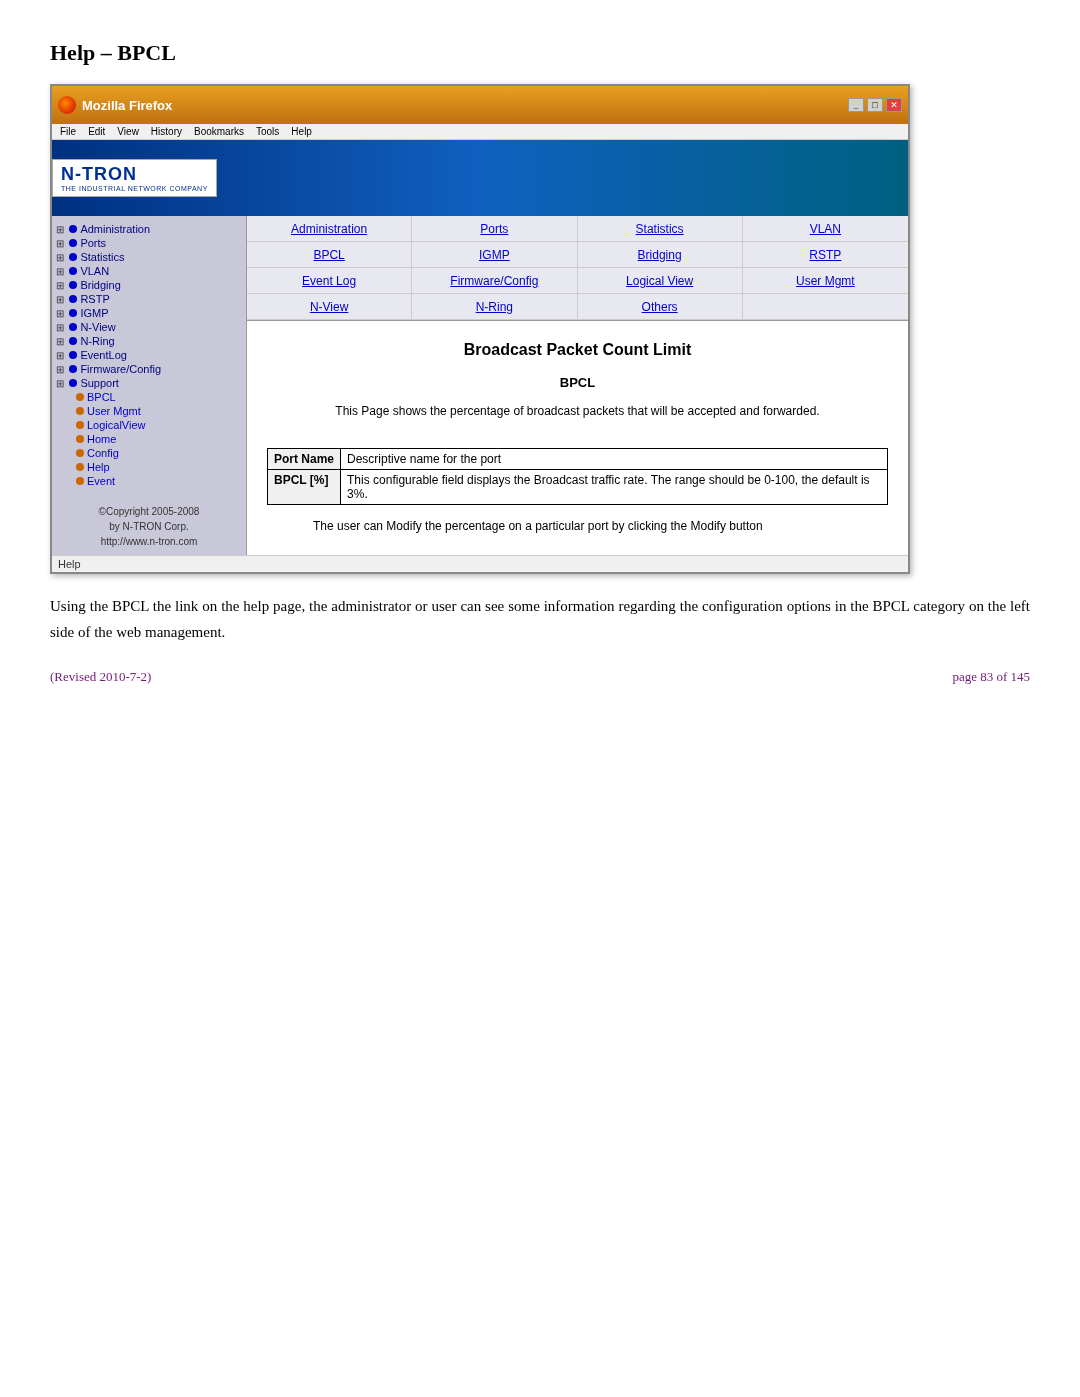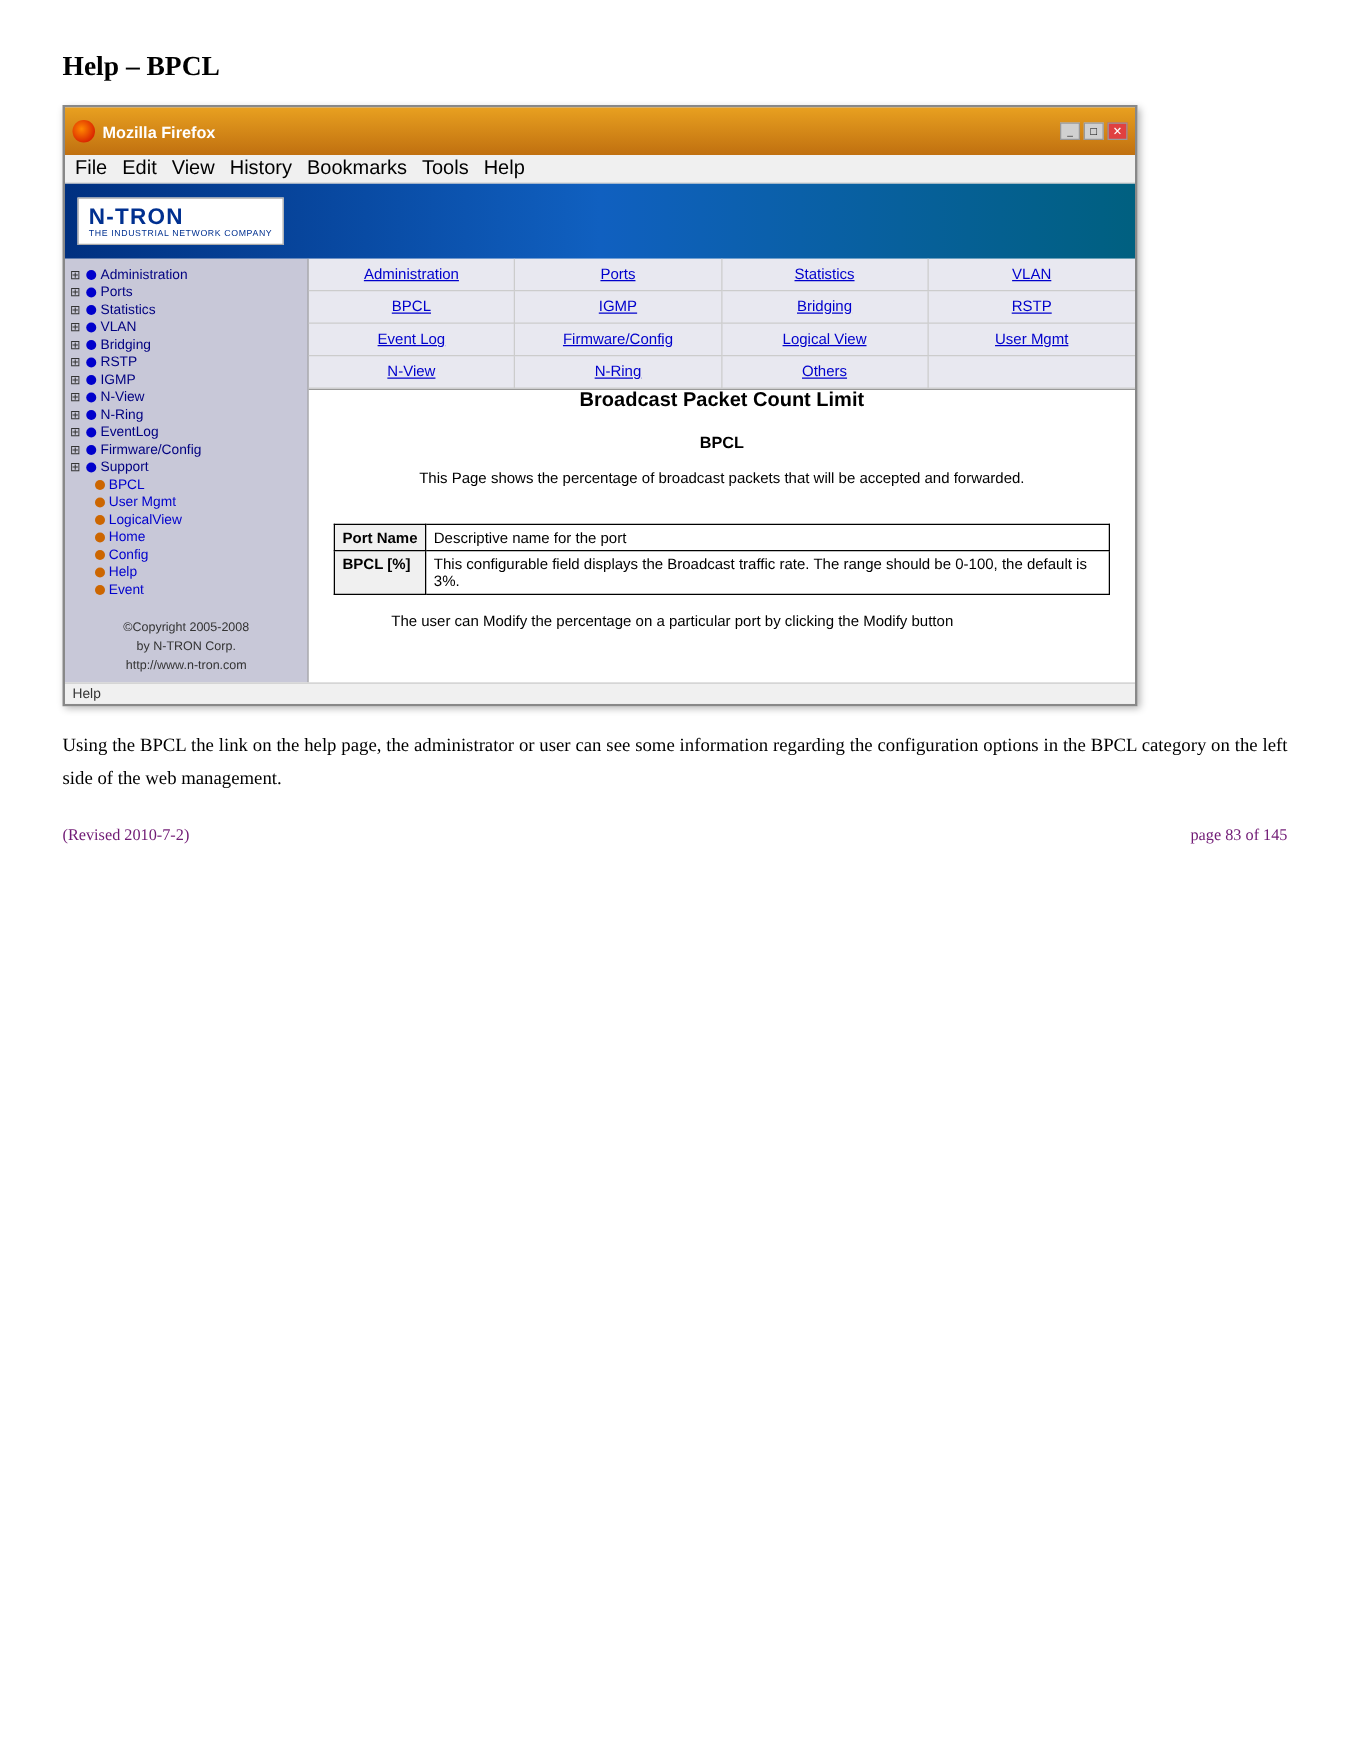--- a/index.html
+++ b/index.html
@@ -60,37 +60,36 @@
       font-size: 9px;
       cursor: pointer;
     }
     .browser-menubar {
       background: #f0f0f0;
       border-bottom: 1px solid #ccc;
       display: flex;
       gap: 12px;
       padding: 2px 8px;
       font-family: Arial, sans-serif;
-      font-size: 16px;
+      font-size: 10px;
     }
     .browser-menubar span {
       cursor: pointer;
       color: #000;
     }
     .browser-content {
       display: flex;
       flex-direction: column;
     }
     
     .site-header {
       background: linear-gradient(to right, #003080, #1060c0, #006080);
-      height: 60px;
+      height: 76px;
       display: flex;
       align-items: center;
-      padding-left: 10px;
     }
     .logo-box {
       background: #fff;
       padding: 4px 8px;
       border: 1px solid #aaa;
     }
     .logo-text {
       font-family: Arial Black, sans-serif;
       font-size: 18px;
       font-weight: 900;
@@ -171,21 +170,21 @@
     .nav-link {
       color: #0000cc;
       text-decoration: underline;
       font-family: Arial, sans-serif;
       font-size: 12px;
       cursor: pointer;
     }
     
     .content-area {
       flex: 1;
-      padding: 0 20px;
+      padding: 20px 20px;
       background: #fff;
       font-family: Arial, sans-serif;
       font-size: 12px;
     }
     .content-title {
       font-size: 16px;
       font-weight: bold;
       text-align: center;
       margin-bottom: 16px;
       font-family: Arial, sans-serif;

